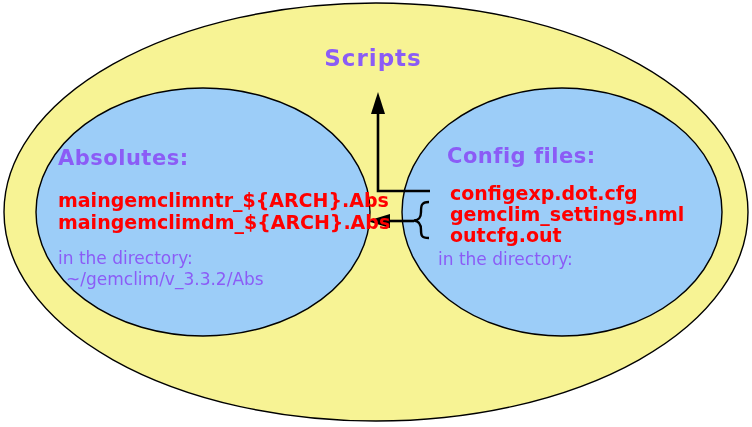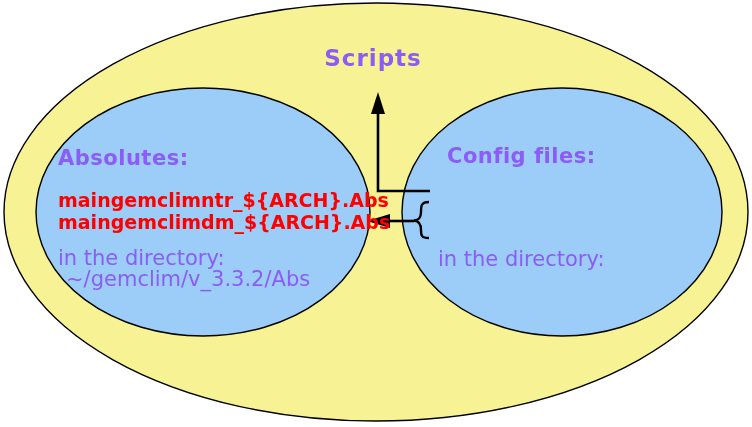--- a/index.html
+++ b/index.html
@@ -41,21 +41,21 @@
   #abs-heading { top: 146px; left: 58px; }
   #cfg-heading { top: 144px; left: 438px; margin-left: 9px; }
   .files {
     font-size: 19px;
     font-weight: bold;
     color: #FF0000;
   }
   #abs-files { top: 189px; left: 58px; line-height: 22px; }
   #cfg-files { top: 183px; left: 450px; line-height: 21px; }
   .dir {
-    font-size: 21px;
+    font-size: 17px;
     line-height: 21px;
   }
   #abs-dir { top: 248px; left: 58px; }
   #cfg-dir { top: 249px; left: 438px; }
   #abs-dir .path { padding-left: 8px; text-align: right; }
   #cfg-dir .path { padding-left: 13px; }
 </style>
 </head>
 <body>
 
@@ -81,17 +81,22 @@
   <div class="txt files" id="abs-files">
     <div>maingemclimntr_${ARCH}.Abs</div>
     <div>maingemclimdm_${ARCH}.Abs</div>
   </div>
   <div class="txt dir" id="abs-dir">
     <div>in the directory:</div>
     <div class="path">~/gemclim/v_3.3.2/Abs</div>
   </div>
 
   <div class="txt heading" id="cfg-heading">Config files:</div>
+  <div class="txt files" id="cfg-files">
+    <div>configexp.dot.cfg</div>
+    <div>gemclim_settings.nml</div>
+    <div>outcfg.out</div>
+  </div>
   <div class="txt dir" id="cfg-dir">
     <div>in the directory:</div>
   </div>
 
 </div>
 
 </body></html>

